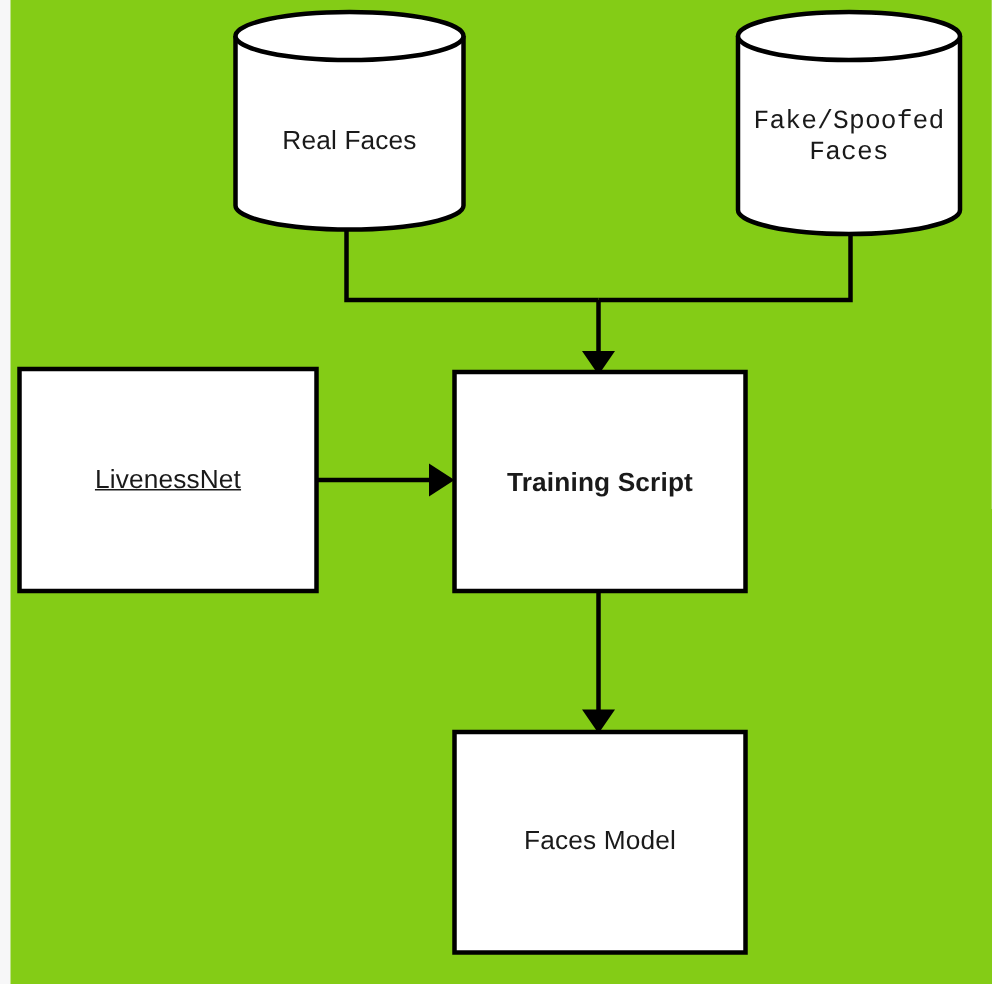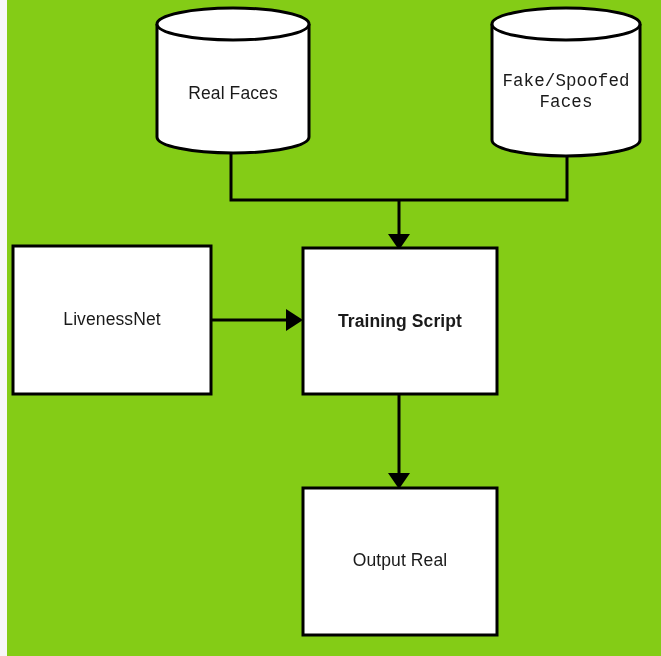--- a/index.html
+++ b/index.html
@@ -104,19 +104,19 @@
     <g>
       <rect x="303" y="488" width="194" height="147" fill="#ffffff" stroke="#000000" stroke-width="3"></rect>
     </g>
   </svg>
 
   <div class="node-label" style="left:157px; top:83px; width:152px;">Real Faces</div>
 
   <div class="node-label" style="left:487px; top:71px; width:158px;font-family:Liberation Mono, monospace;">Fake/Spoofed
 Faces</div>
 
-  <div class="node-label" style="left:13px; top:309px; width:198px;">LivenessNet</div>
+  <div class="node-label" style="left:13px; top:309px; width:198px;text-decoration:underline;">LivenessNet</div>
 
   <div class="node-label" style="left:303px; top:311px; width:194px;font-weight:bold;">Training Script</div>
 
-  <div class="node-label" style="left:303px; top:550px; width:194px;">Output Real</div>
+  <div class="node-label" style="left:303px; top:550px; width:194px;">Faces Model</div>
 
 </div>
 
 </body></html>

